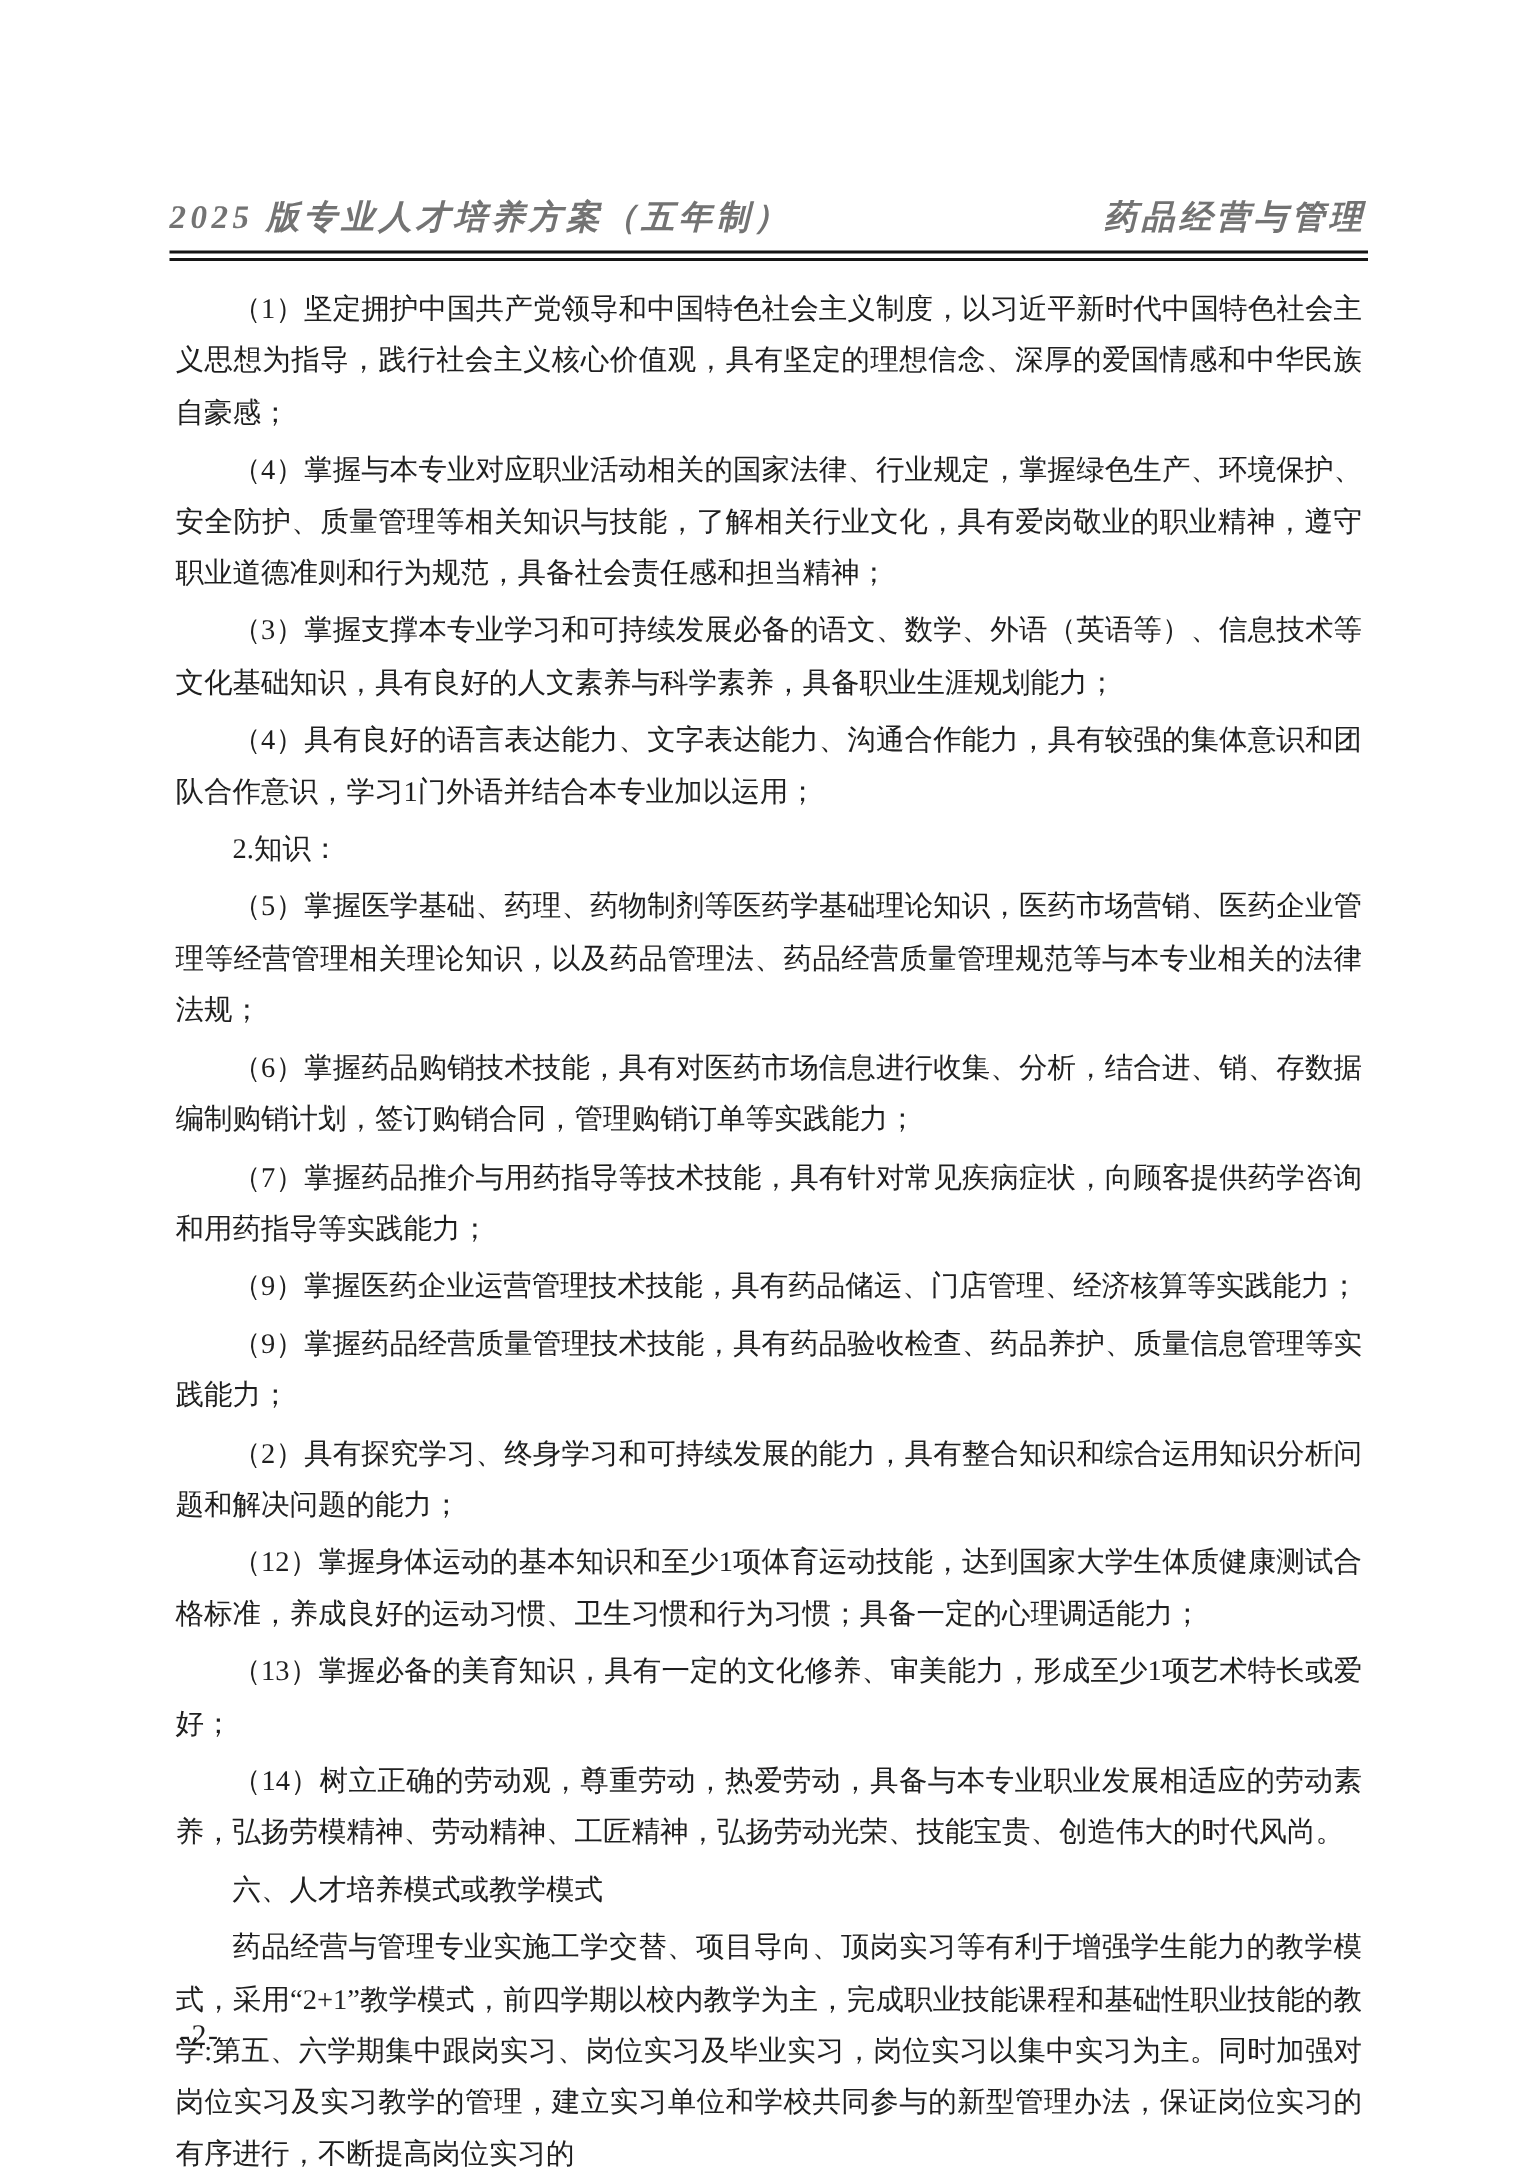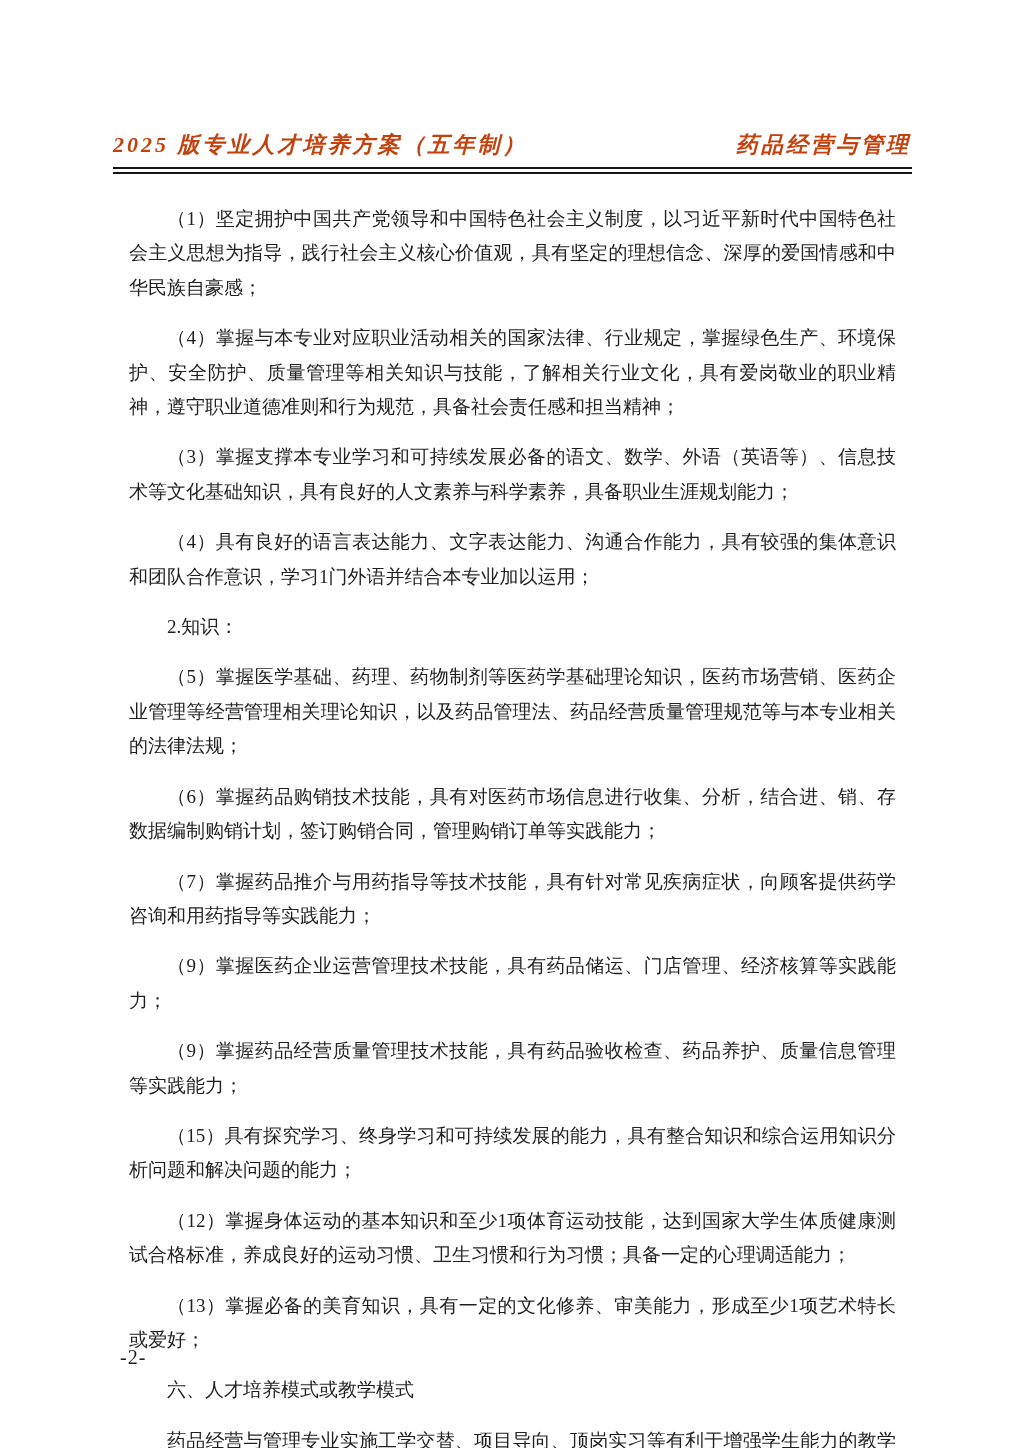--- a/index.html
+++ b/index.html
@@ -22,21 +22,21 @@
     top: 130px;
     left: 113px;
     right: 113px;
     display: flex;
     justify-content: space-between;
     align-items: flex-end;
     font-size: 22px;
     font-weight: bold;
     font-style: italic;
     letter-spacing: 3px;
-    color: #c2410c;
+    color: #737373;
     white-space: nowrap;
   }
   .header-rule {
     position: absolute;
     top: 167px;
     left: 113px;
     right: 112px;
     height: 3px;
     border-top: 2px solid #141414;
     border-bottom: 2px solid #141414;
@@ -45,21 +45,21 @@
     position: absolute;
     top: 186px;
     left: 113px;
     width: 799px;
     font-size: 19px;
     line-height: 34.4px;
     text-align: justify;
     text-justify: inter-ideograph;
   }
   .content p {
-    margin: 16px;
+    margin: 4px;
     padding: 0;
     text-indent: 2em;
   }
   .page-number {
     position: absolute;
     top: 1346px;
     left: 120px;
     font-size: 20px;
     letter-spacing: 1px;
     color: #1f1f1f;
@@ -81,22 +81,23 @@
     <p>（1）坚定拥护中国共产党领导和中国特色社会主义制度，以习近平新时代中国特色社会主义思想为指导，践行社会主义核心价值观，具有坚定的理想信念、深厚的爱国情感和中华民族自豪感；</p>
     <p>（4）掌握与本专业对应职业活动相关的国家法律、行业规定，掌握绿色生产、环境保护、安全防护、质量管理等相关知识与技能，了解相关行业文化，具有爱岗敬业的职业精神，遵守职业道德准则和行为规范，具备社会责任感和担当精神；</p>
     <p>（3）掌握支撑本专业学习和可持续发展必备的语文、数学、外语（英语等）、信息技术等文化基础知识，具有良好的人文素养与科学素养，具备职业生涯规划能力；</p>
     <p>（4）具有良好的语言表达能力、文字表达能力、沟通合作能力，具有较强的集体意识和团队合作意识，学习1门外语并结合本专业加以运用；</p>
     <p>2.知识：</p>
     <p>（5）掌握医学基础、药理、药物制剂等医药学基础理论知识，医药市场营销、医药企业管理等经营管理相关理论知识，以及药品管理法、药品经营质量管理规范等与本专业相关的法律法规；</p>
     <p>（6）掌握药品购销技术技能，具有对医药市场信息进行收集、分析，结合进、销、存数据编制购销计划，签订购销合同，管理购销订单等实践能力；</p>
     <p>（7）掌握药品推介与用药指导等技术技能，具有针对常见疾病症状，向顾客提供药学咨询和用药指导等实践能力；</p>
     <p>（9）掌握医药企业运营管理技术技能，具有药品储运、门店管理、经济核算等实践能力；</p>
     <p>（9）掌握药品经营质量管理技术技能，具有药品验收检查、药品养护、质量信息管理等实践能力；</p>
-    <p>（15）具有探究学习、终身学习和可持续发展的能力，具有整合知识和综合运用知识分析问题和解决问题的能力；</p>
+    <p>（2）具有探究学习、终身学习和可持续发展的能力，具有整合知识和综合运用知识分析问题和解决问题的能力；</p>
     <p>（12）掌握身体运动的基本知识和至少1项体育运动技能，达到国家大学生体质健康测试合格标准，养成良好的运动习惯、卫生习惯和行为习惯；具备一定的心理调适能力；</p>
     <p>（13）掌握必备的美育知识，具有一定的文化修养、审美能力，形成至少1项艺术特长或爱好；</p>
+    <p>（14）树立正确的劳动观，尊重劳动，热爱劳动，具备与本专业职业发展相适应的劳动素养，弘扬劳模精神、劳动精神、工匠精神，弘扬劳动光荣、技能宝贵、创造伟大的时代风尚。</p>
     <p>六、人才培养模式或教学模式</p>
     <p>药品经营与管理专业实施工学交替、项目导向、顶岗实习等有利于增强学生能力的教学模式，采用“2+1”教学模式，前四学期以校内教学为主，完成职业技能课程和基础性职业技能的教学:第五、六学期集中跟岗实习、岗位实习及毕业实习，岗位实习以集中实习为主。同时加强对岗位实习及实习教学的管理，建立实习单位和学校共同参与的新型管理办法，保证岗位实习的有序进行，不断提高岗位实习的</p>
   </div>
 
   <div class="page-number">-2-</div>
 
 </div>
 
 </body></html>

